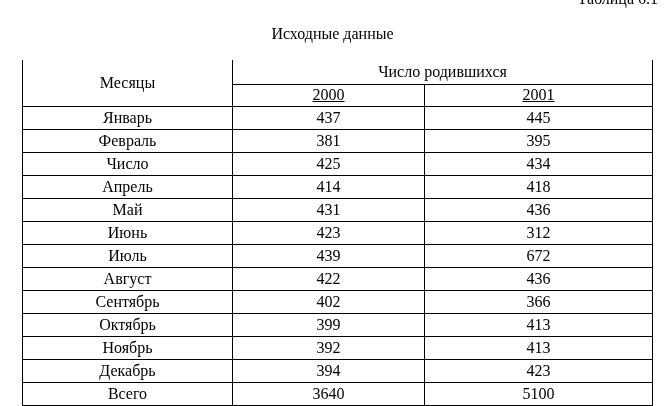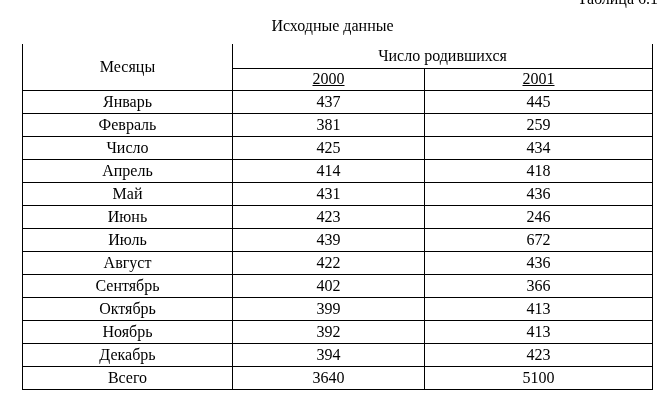--- a/index.html
+++ b/index.html
@@ -14,30 +14,30 @@
   .caption-partial {
     position: absolute;
     top: -10px;            
     right: 7px;
     font-size: 16px;
     line-height: 17px;
     white-space: nowrap;
   }
   .doc-title {
     position: absolute;
-    top: 16px;
+    top: 24px;
     left: 0;
     width: 665px;
     text-align: center;
     font-size: 16px;
     line-height: 20px;
   }
   .table-wrap {
     position: absolute;
-    top: 44px;
+    top: 60px;
     left: 22px;
   }
   table {
     border-collapse: collapse;
     width: 630px;
     table-layout: fixed;
   }
   col.c1 { width: 210px; }
   col.c2 { width: 192px; }
   col.c3 { width: 228px; }
@@ -82,41 +82,41 @@
     </thead>
     <tbody>
         <tr>
           <td>Январь</td>
           <td>437</td>
           <td>445</td>
         </tr>
         <tr>
           <td>Февраль</td>
           <td>381</td>
-          <td>259</td>
+          <td>395</td>
         </tr>
         <tr>
           <td>Число</td>
           <td>425</td>
           <td>434</td>
         </tr>
         <tr>
           <td>Апрель</td>
           <td>414</td>
           <td>418</td>
         </tr>
         <tr>
           <td>Май</td>
           <td>431</td>
           <td>436</td>
         </tr>
         <tr>
           <td>Июнь</td>
           <td>423</td>
-          <td>246</td>
+          <td>312</td>
         </tr>
         <tr>
           <td>Июль</td>
           <td>439</td>
           <td>672</td>
         </tr>
         <tr>
           <td>Август</td>
           <td>422</td>
           <td>436</td>

